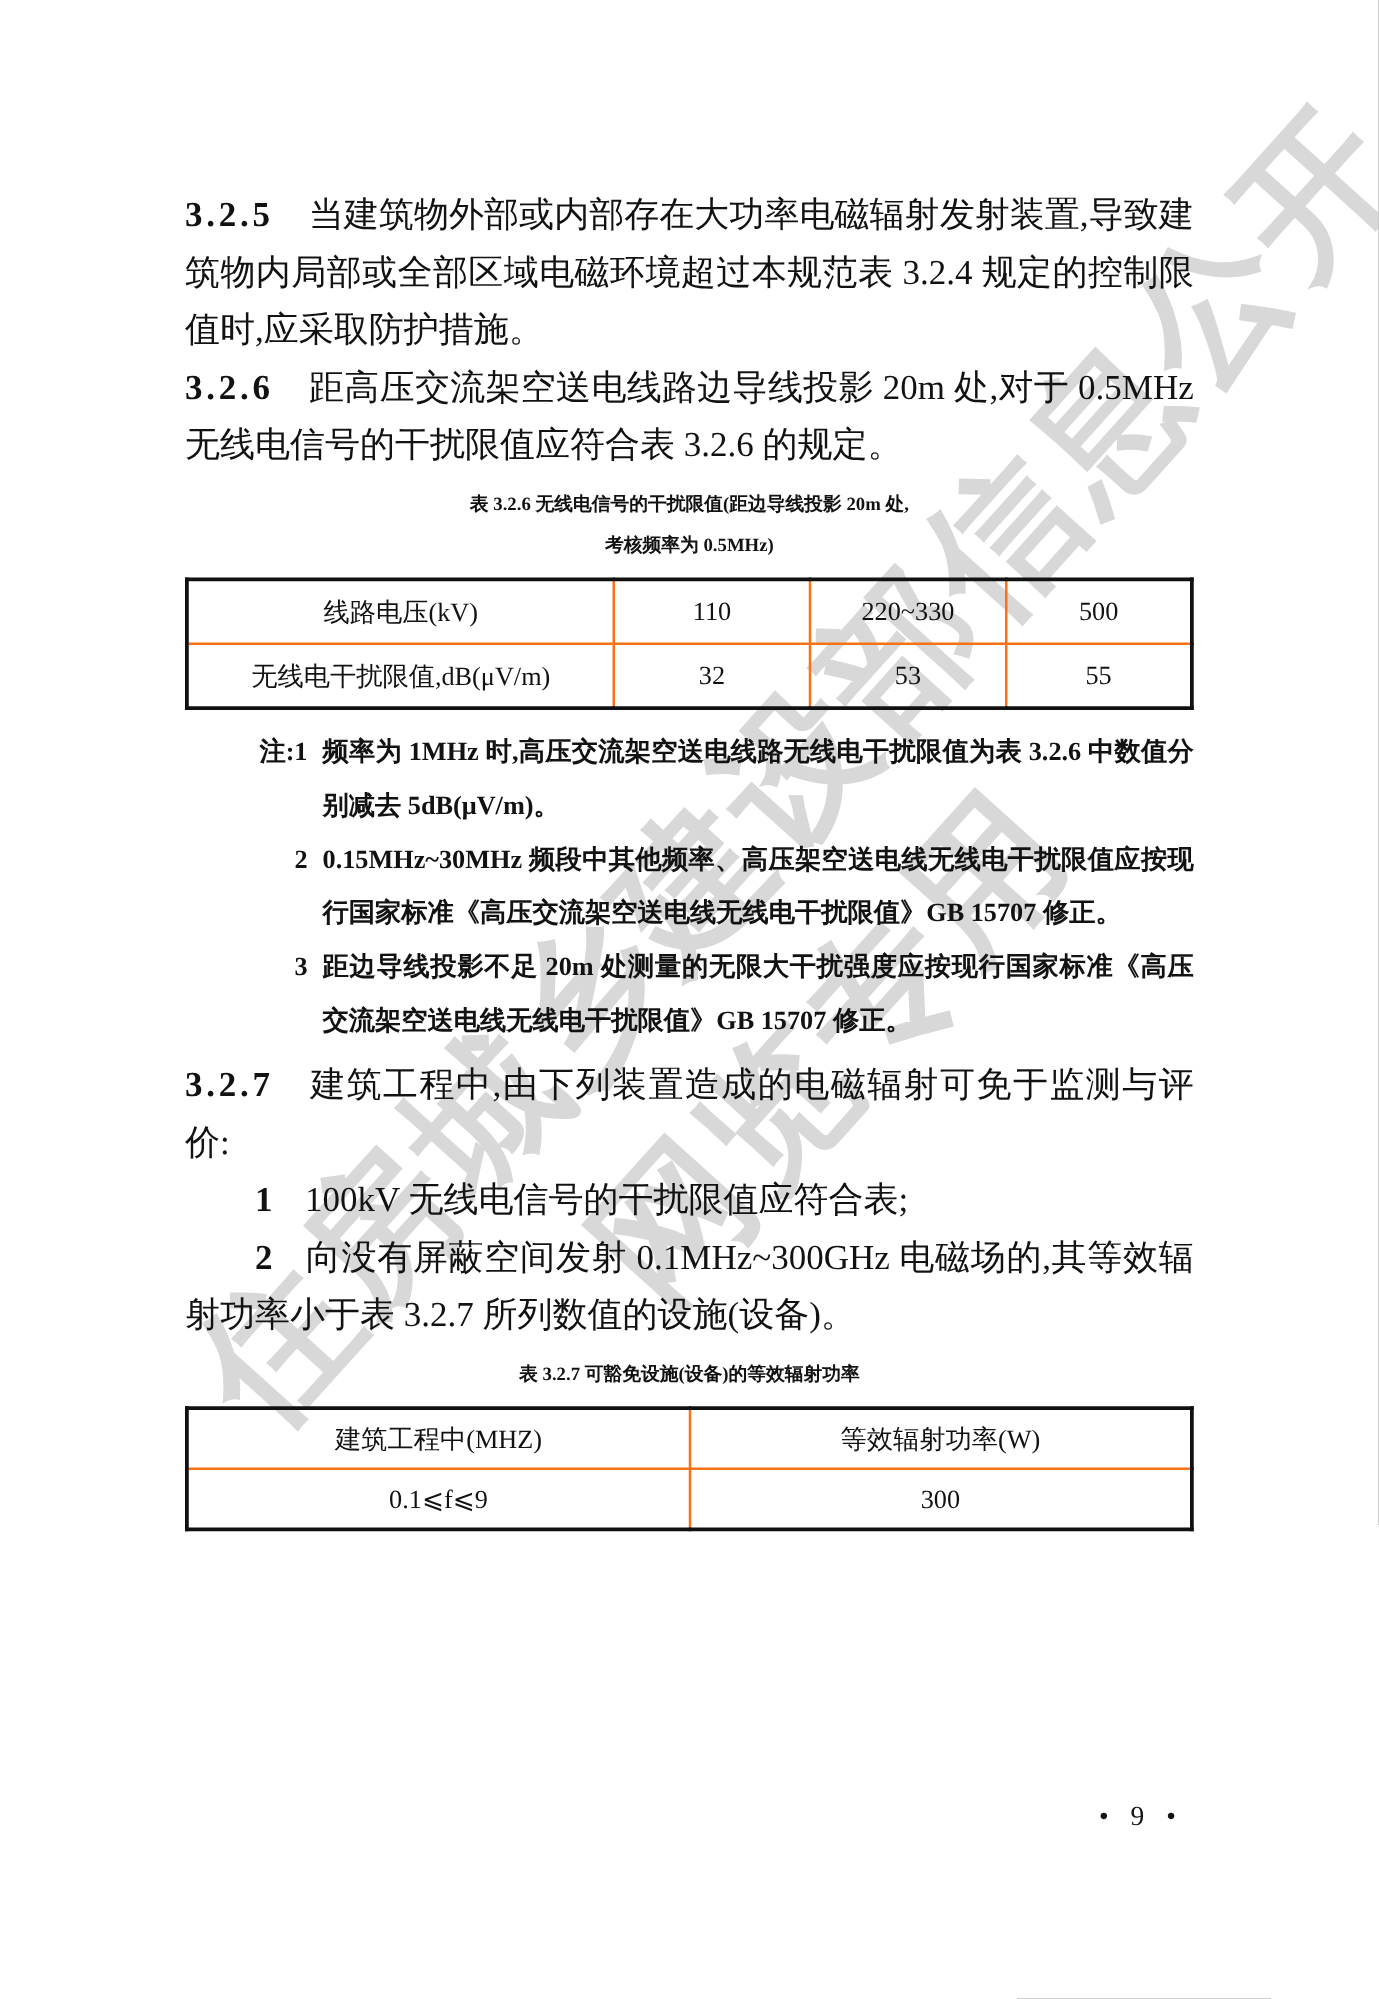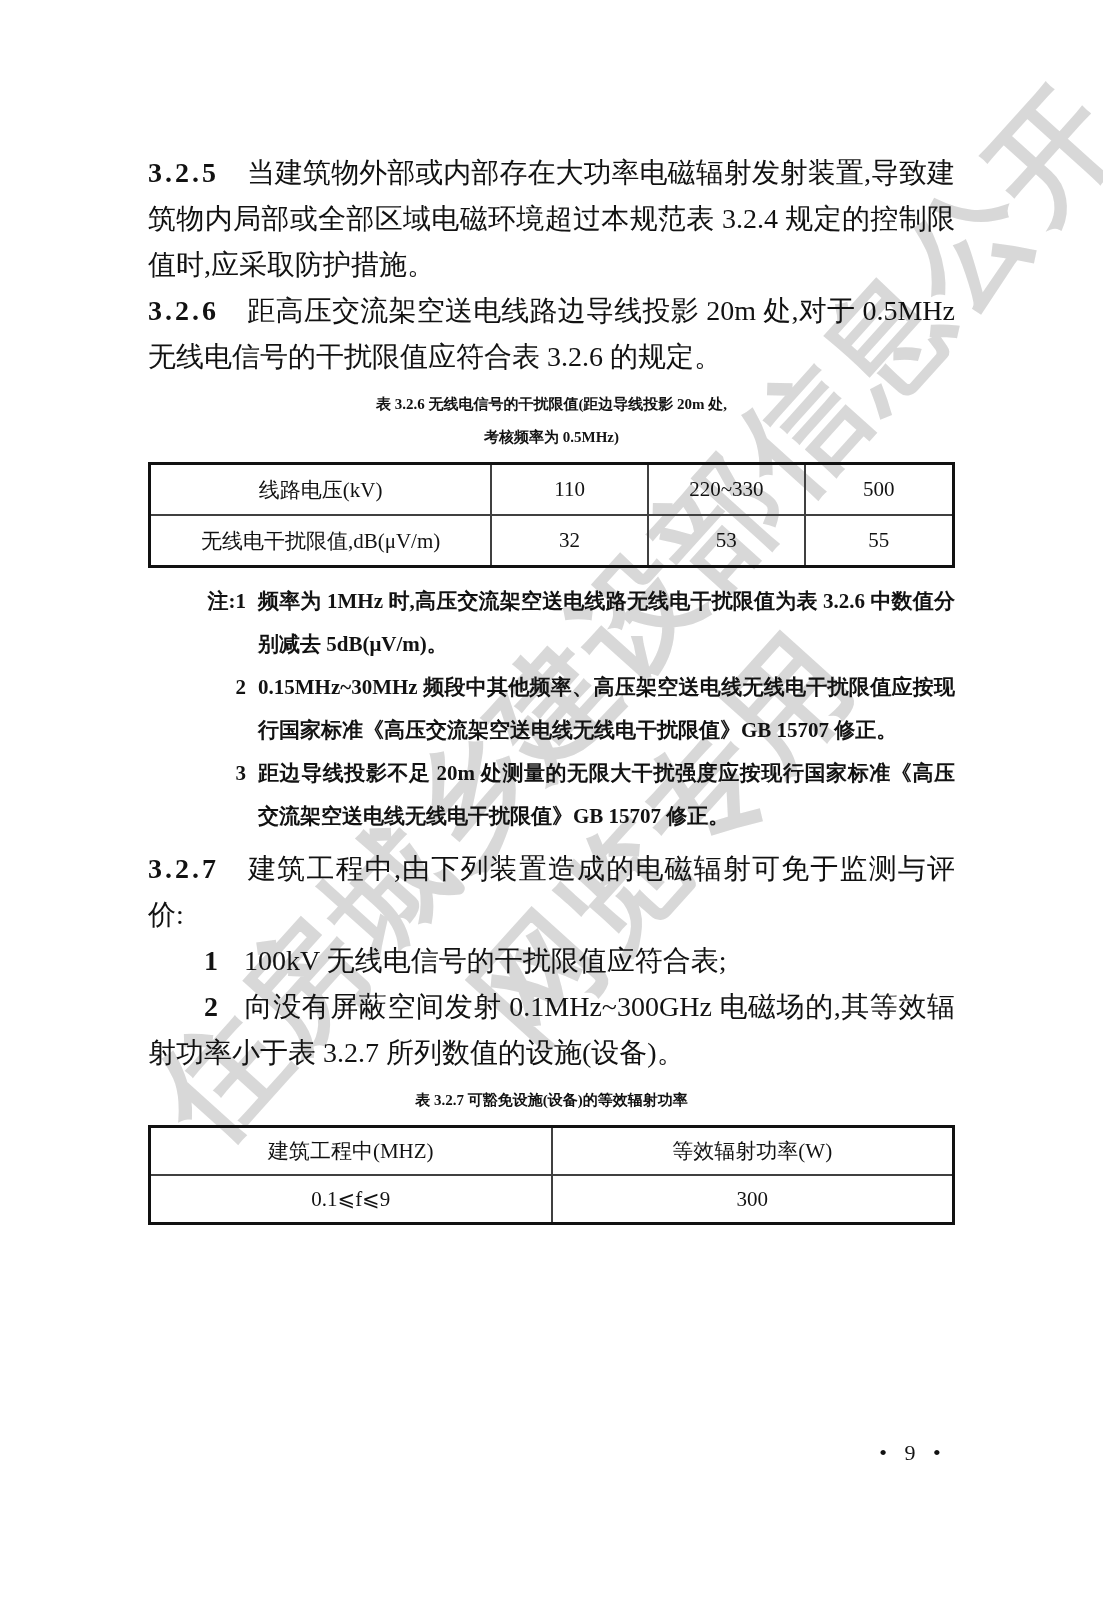--- a/index.html
+++ b/index.html
@@ -15,21 +15,21 @@
   }
   .wm1 { top:630px; left:0; font-size:120px; transform:rotate(-48deg); }
   .wm2 { top:758px; left:114px; font-size:120px; transform:rotate(-48deg); }
   .content { position:absolute; z-index:1; left:148px; top:150px; width:807px; }
   .para { font-size:28px; line-height:46px; text-align:justify; margin:0; }
   .sec-num { font-weight:bold; margin-right:28px; letter-spacing:3px; }
   .item { font-size:28px; line-height:46px; text-align:justify; text-indent:2em; margin:0; }
   .item-num { font-weight:bold; margin-right:26px; }
   .tcap { text-align:center; font-weight:bold; font-size:15px; line-height:33px; margin-top:8px; }
   table { width:100%; border-collapse:collapse; border:3px solid #111; margin-top:8px; }
-  td { border:2px solid #404040; text-align:center; font-size:21px; height:49px; padding:0 6px; }
+  td { border:2px solid #f97316; text-align:center; font-size:21px; height:49px; padding:0 6px; }
   .t326 .c0 { width:42.5%; } .t326 .c1 { width:19.5%;margin-left:24px; } .t326 .c2 { width:19.5%; } .t326 .c3 { width:18.5%; }
   .t327 td { height:46px; }
   .t327 .c0 { width:50%; } .t327 .c1 { width:50%; }
   .notes { margin:12px 0 8px 42px; font-size:21px; line-height:43px; font-weight:bold; }
   .note { display:flex; align-items:flex-start; }
   .note-label { flex:0 0 56px; text-align:right; padding-right:12px; }
   .note-text { flex:1; text-align:justify; }
   .pageno { position:absolute; z-index:1; left:850px; top:1440px; width:120px;
             text-align:center; font-size:22px; word-spacing:12px; }
 </style>

